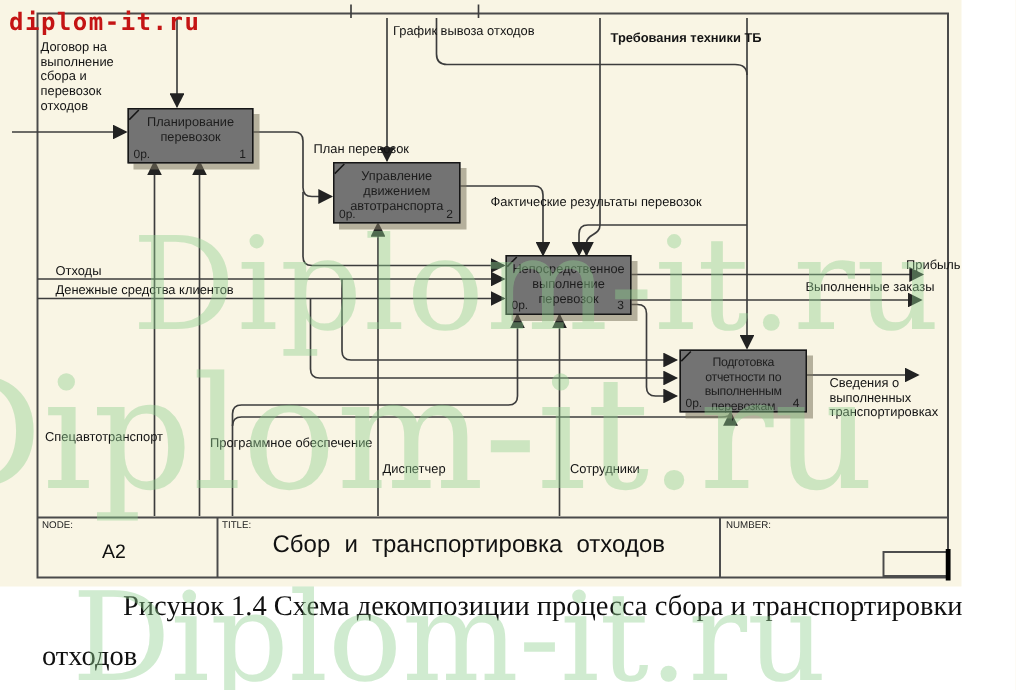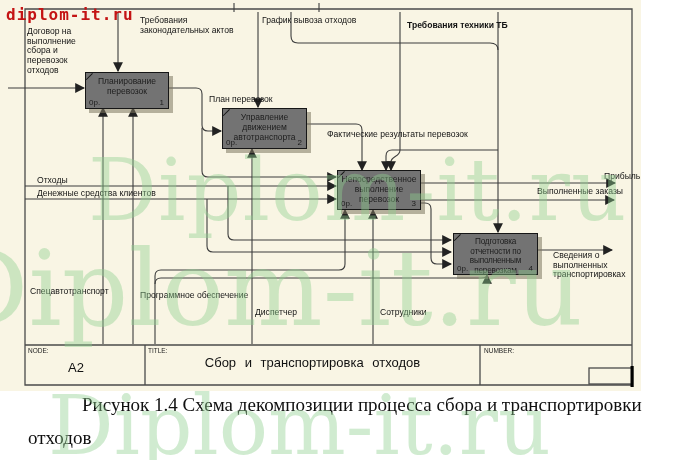--- a/index.html
+++ b/index.html
@@ -17,21 +17,21 @@
   .box .fold{position:absolute;left:-1px;top:3px;width:9px;height:1.4px;background:#161616;
        transform:rotate(-45deg);}
   .b4 .ttl{font-size:8.2px;letter-spacing:-0.2px;}
   
   .lbl{position:absolute;font-size:8.6px;line-height:1.12;color:#141414;z-index:12;white-space:nowrap;}
   .lbl.wrap{white-space:normal;}
   
   .bar-lab{position:absolute;font-size:6.5px;color:#222;z-index:12;}
   .bar-val{position:absolute;color:#111;z-index:12;}
   .node-val{left:68px;top:360px;font-size:13px;}
-  .title-val{left:145px;top:355px;width:335px;text-align:center;font-size:13px;word-spacing:5px;}
+  .title-val{left:145px;top:355px;width:335px;text-align:center;font-size:16px;word-spacing:5px;}
   
   .wm-red{position:absolute;left:6px;top:5px;z-index:41;font-family:"DejaVu Sans Mono",monospace;
       font-weight:bold;font-size:16px;letter-spacing:1px;color:#c41414;}
   .wm-green{position:absolute;z-index:40;font-family:"DejaVu Serif",serif;
       color:rgba(143,207,143,0.42);white-space:nowrap;pointer-events:none;}
   .wm1{left:88px;top:140px;font-size:86px;letter-spacing:1px;}
   .wm2{left:-55px;top:228px;font-size:104px;}
   .wm3{left:48px;top:378px;font-size:82px;}
   
   .caption{position:absolute;left:0;top:394px;width:677px;z-index:30;
@@ -114,21 +114,20 @@
     <span class="num">3</span>
   </div>
   <div class="box b4" style="left:453px;top:233px;width:83px;height:40px;">
     <span class="fold"></span>
     <div class="ttl">Подготовка отчетности по выполненным перевозкам</div>
     <span class="cost">0р.</span>
     <span class="num">4</span>
   </div>
 
   <div class="lbl wrap" style="left:27px;top:27px;width:62px;">Договор на выполнение сбора и перевозок отходов</div>
-  <div class="lbl wrap" style="left:140px;top:16px;width:94px;">Требования законодательных актов</div>
   <div class="lbl" style="left:262px;top:16px;">График вывоза отходов</div>
   <div class="lbl" style="left:407px;top:21px;font-weight:bold;">Требования техники ТБ</div>
   <div class="lbl" style="left:209px;top:95px;">План перевозок</div>
   <div class="lbl" style="left:327px;top:130px;">Фактические результаты перевозок</div>
   <div class="lbl" style="left:37px;top:176px;">Отходы</div>
   <div class="lbl" style="left:37px;top:189px;">Денежные средства клиентов</div>
   <div class="lbl" style="left:604px;top:172px;">Прибыль</div>
   <div class="lbl" style="left:537px;top:187px;">Выполненные заказы</div>
   <div class="lbl wrap" style="left:553px;top:251px;width:100px;">Сведения о выполненных транспортировках</div>
   <div class="lbl" style="left:30px;top:287px;">Спецавтотранспорт</div>

